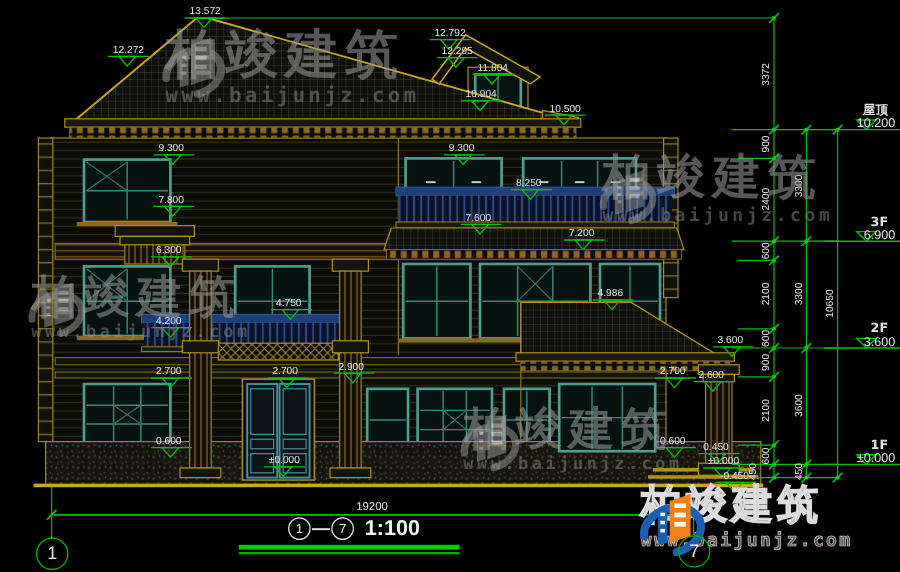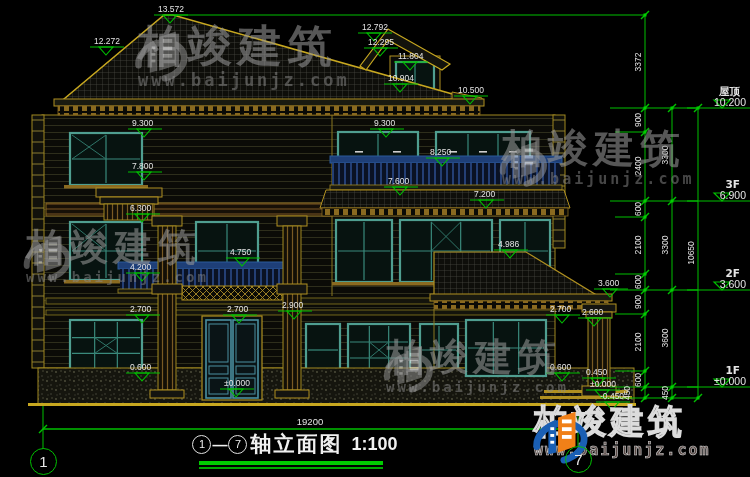--- a/index.html
+++ b/index.html
@@ -598,20 +598,19 @@
 </div>
 
 <div class="bubble" style="left:30px;top:448px;">1</div>
 <div class="bubble" style="left:565px;top:446px;">7</div>
 
 <div class="titleblock">
   <div class="titlerow">
     <span class="tb-circ">1</span>
     <span class="tb-dash">—</span>
     <span class="tb-circ">7</span>
-    <span class="tb-name">轴立面图</span>
     <span class="tb-scale">1:100</span>
   </div>
   <div class="tb-line1" style="margin-left:49px;width:184px;"></div>
   <div class="tb-line2" style="margin-left:49px;width:184px;"></div>
 </div>
 
 </div>
 
 </body></html>

